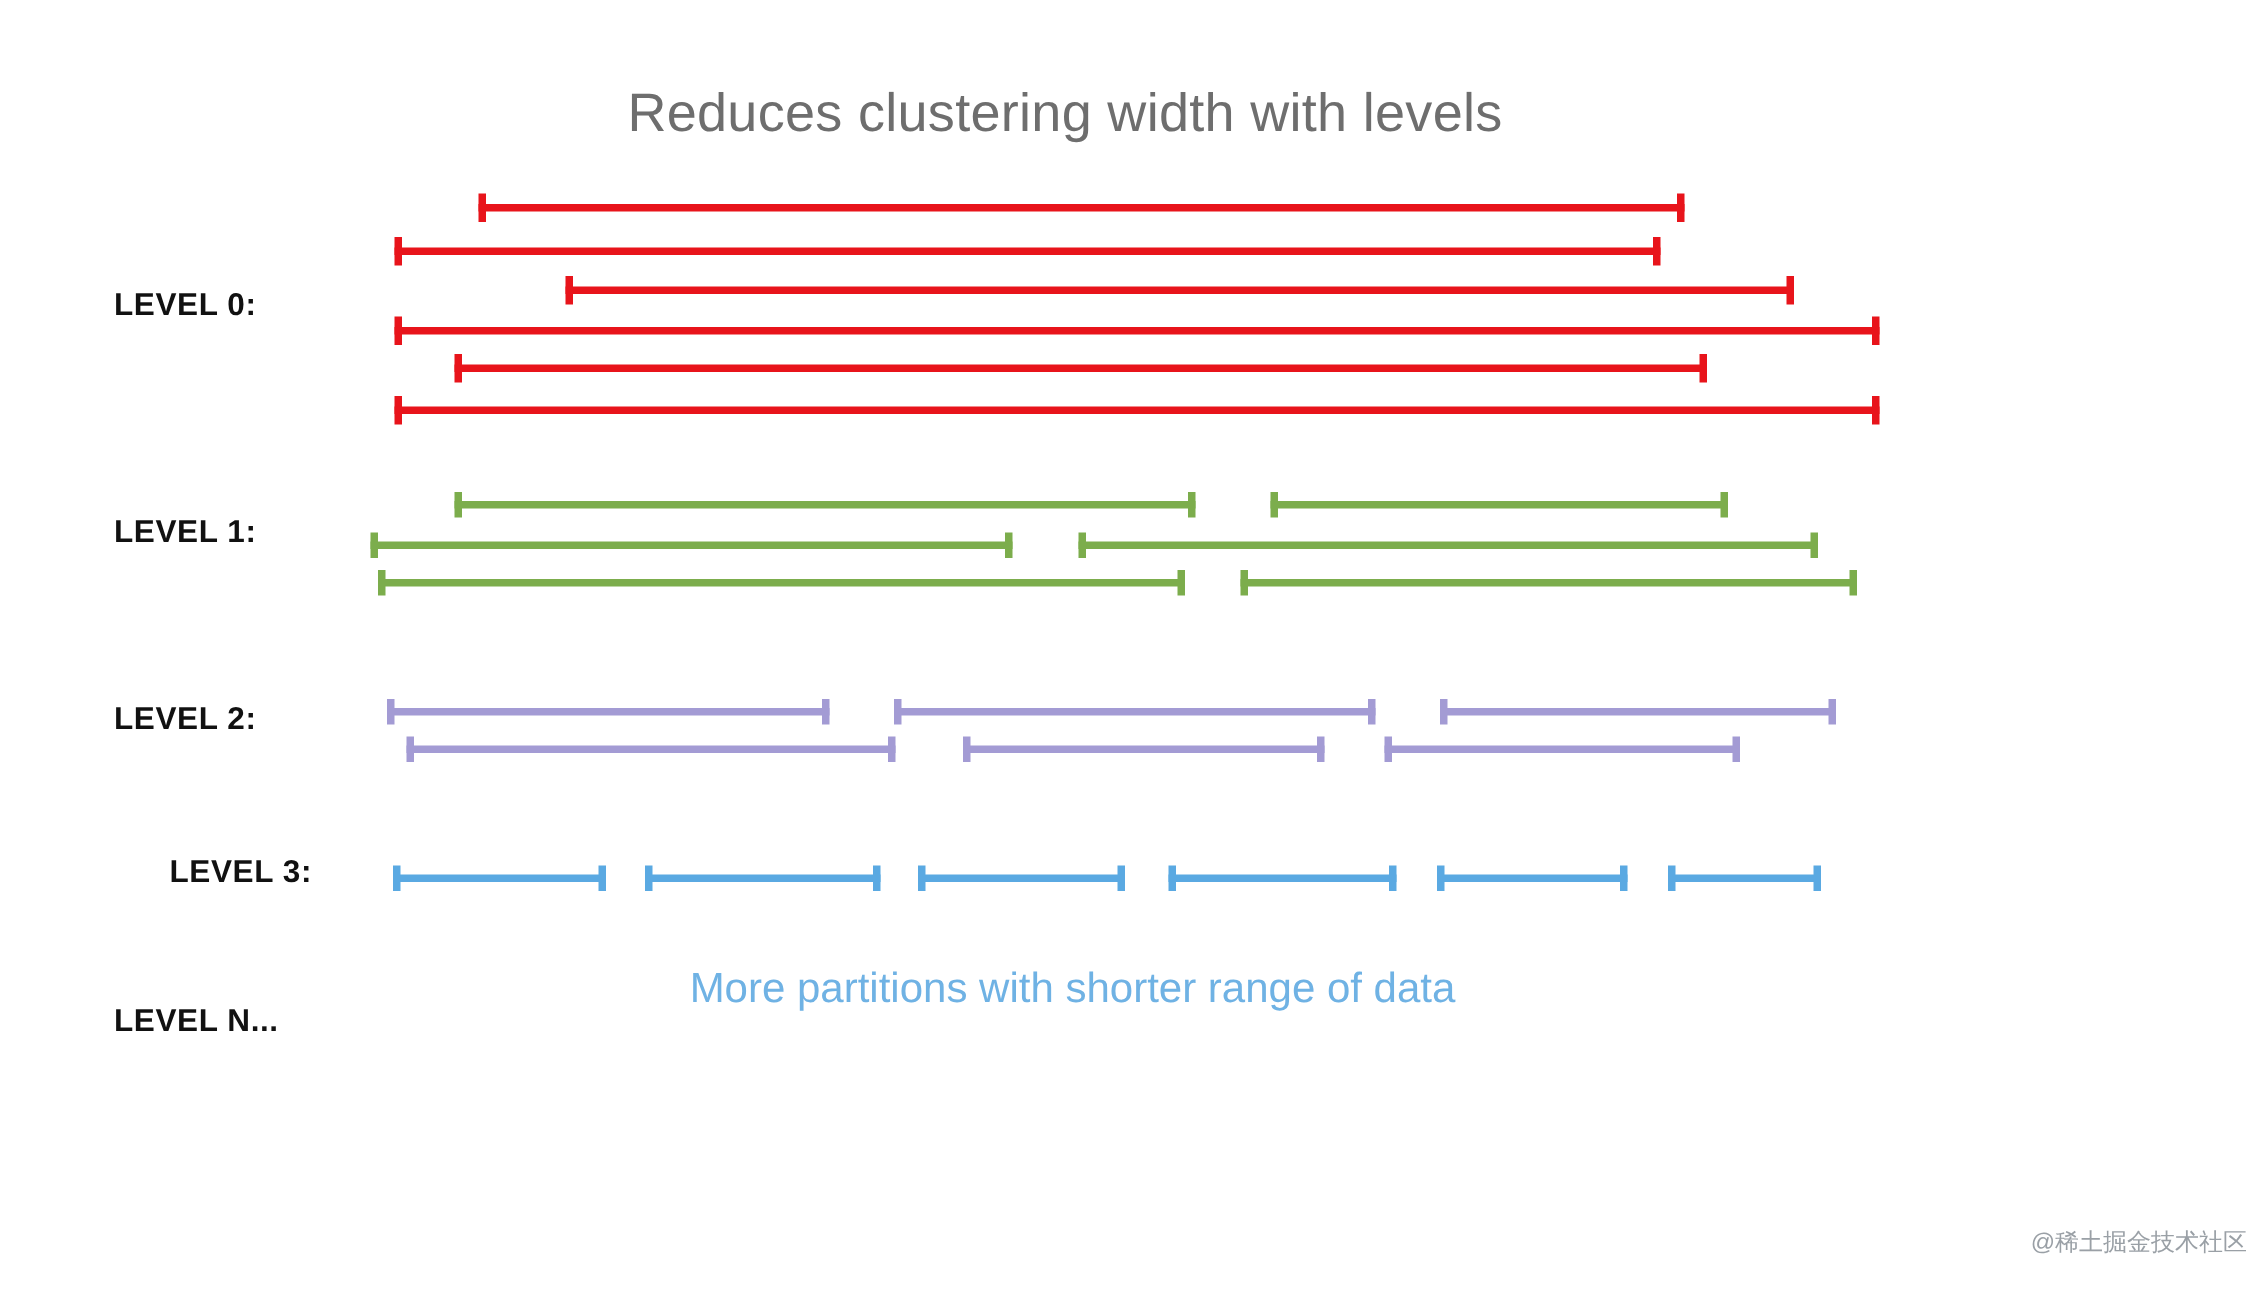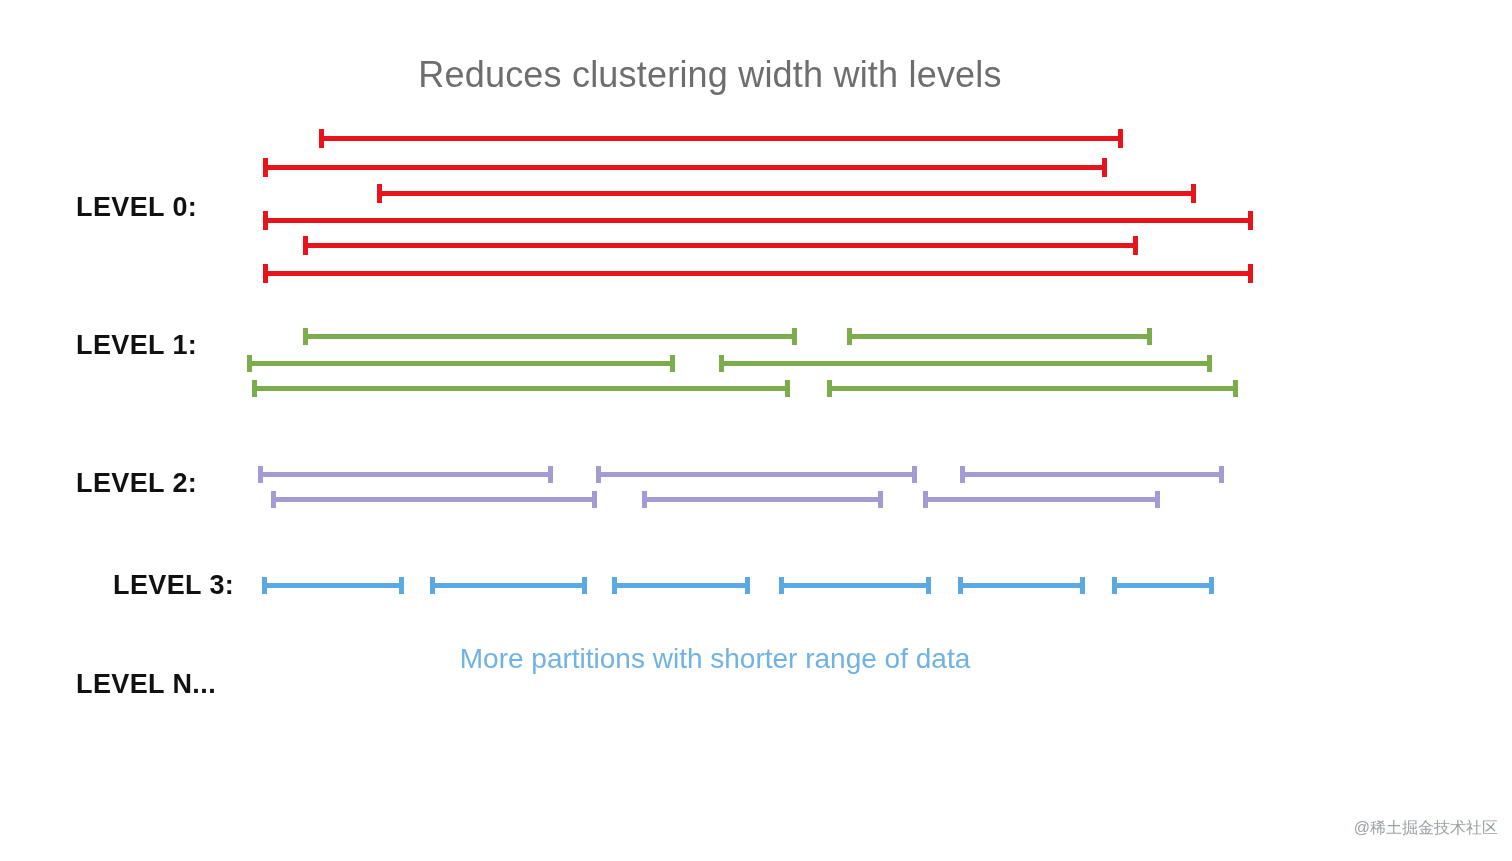--- a/index.html
+++ b/index.html
@@ -33,21 +33,21 @@
     color: #6e6e6e;
     font-weight: 400;
     letter-spacing: 0.2px;
     white-space: nowrap;
   }
 
   
   .level-label {
     position: absolute;
     left: 76px;
-    font-size: 27px;
+    font-size: 21px;
     font-weight: bold;
     color: #111111;
     letter-spacing: 0.4px;
     white-space: nowrap;
   }
 
   
   .bar {
     position: absolute;
     height: 5px;
@@ -143,21 +143,21 @@
 </style>
 </head>
 <body>
 
 <div id="stage">
 
   <div class="title">Reduces clustering width with levels</div>
 
   <div id="level-labels">
       <div class="level-label" style="top: 192px;">LEVEL 0:</div>
-      <div class="level-label" style="top: 330px;">LEVEL 1:</div>
+      <div class="level-label" style="top: 343px;">LEVEL 1:</div>
       <div class="level-label" style="top: 468px;">LEVEL 2:</div>
       <div class="level-label" style="top: 570px; margin-left: 37px;">LEVEL 3:</div>
       <div class="level-label" style="top: 669px;">LEVEL N...</div>
     </div>
 
   <div id="bars-layer">
       <div class="bar l0" style="left: 319px; width: 804px; top: 136px; background: rgb(232, 20, 27);"></div>
       <div class="bar l0" style="left: 263px; width: 844px; top: 165px; background: rgb(232, 20, 27);"></div>
       <div class="bar l0" style="left: 377px; width: 819px; top: 191px; background: rgb(232, 20, 27);"></div>
       <div class="bar l0" style="left: 263px; width: 990px; top: 218px; background: rgb(232, 20, 27);"></div>

